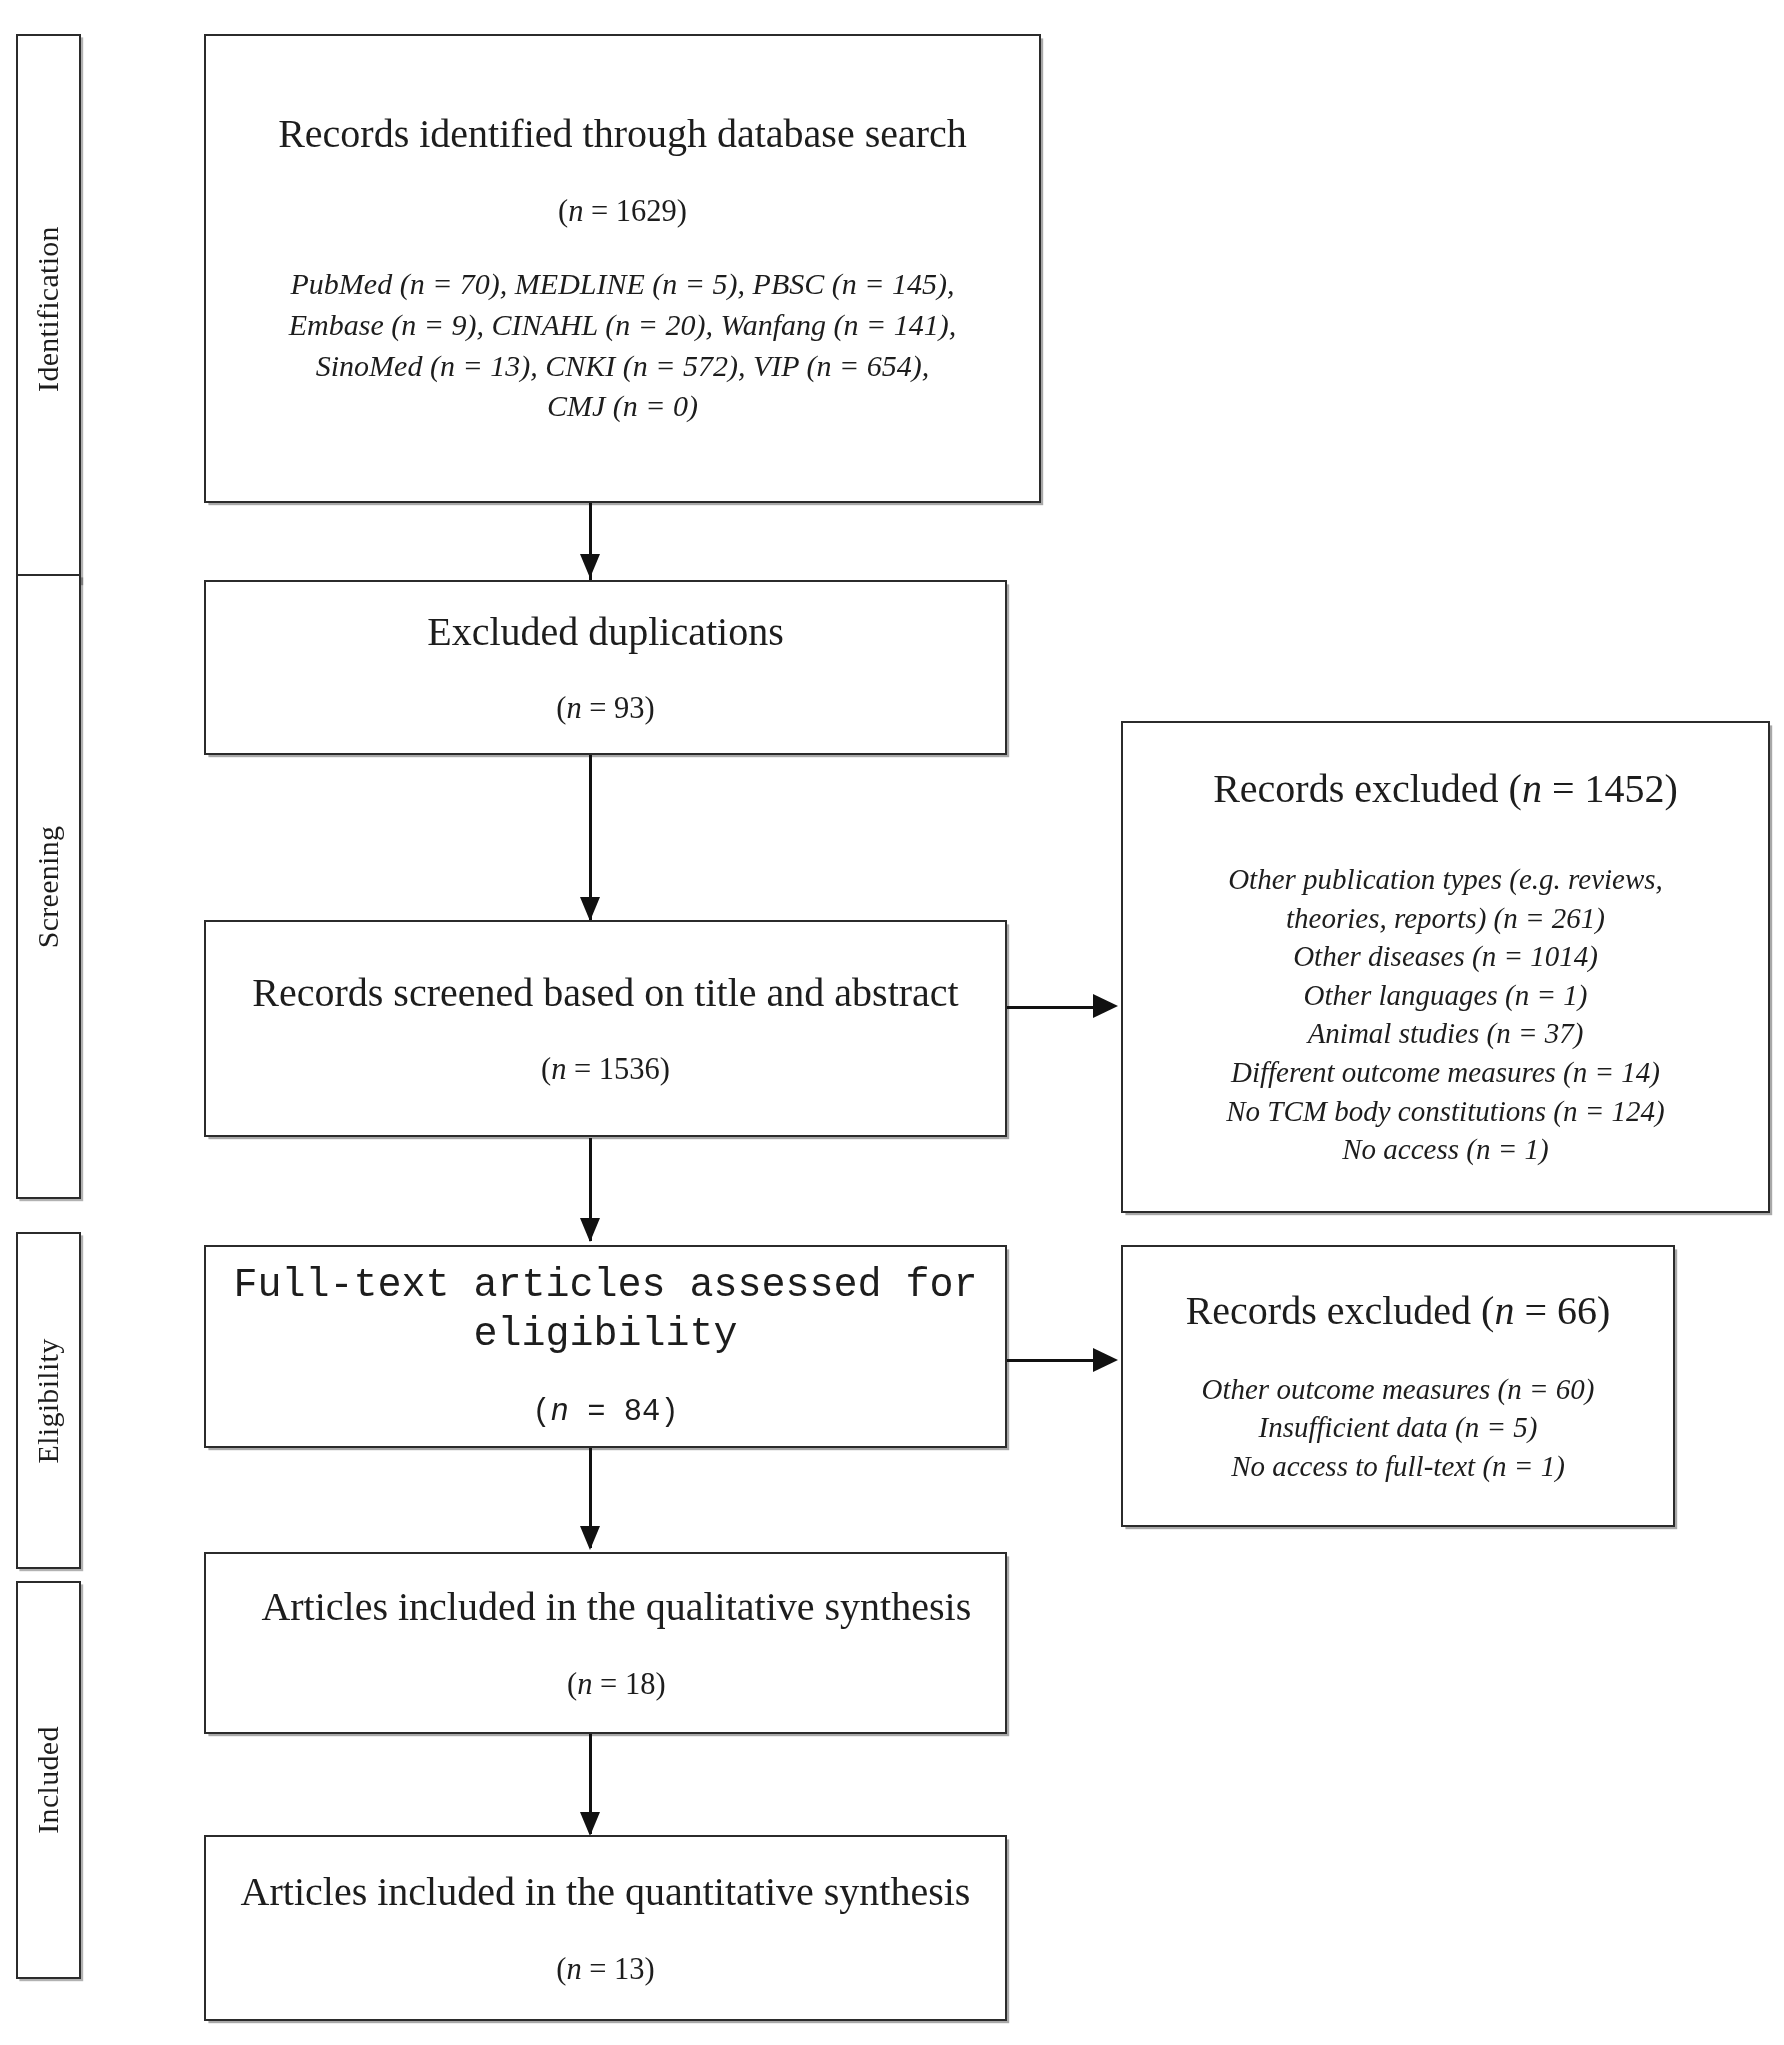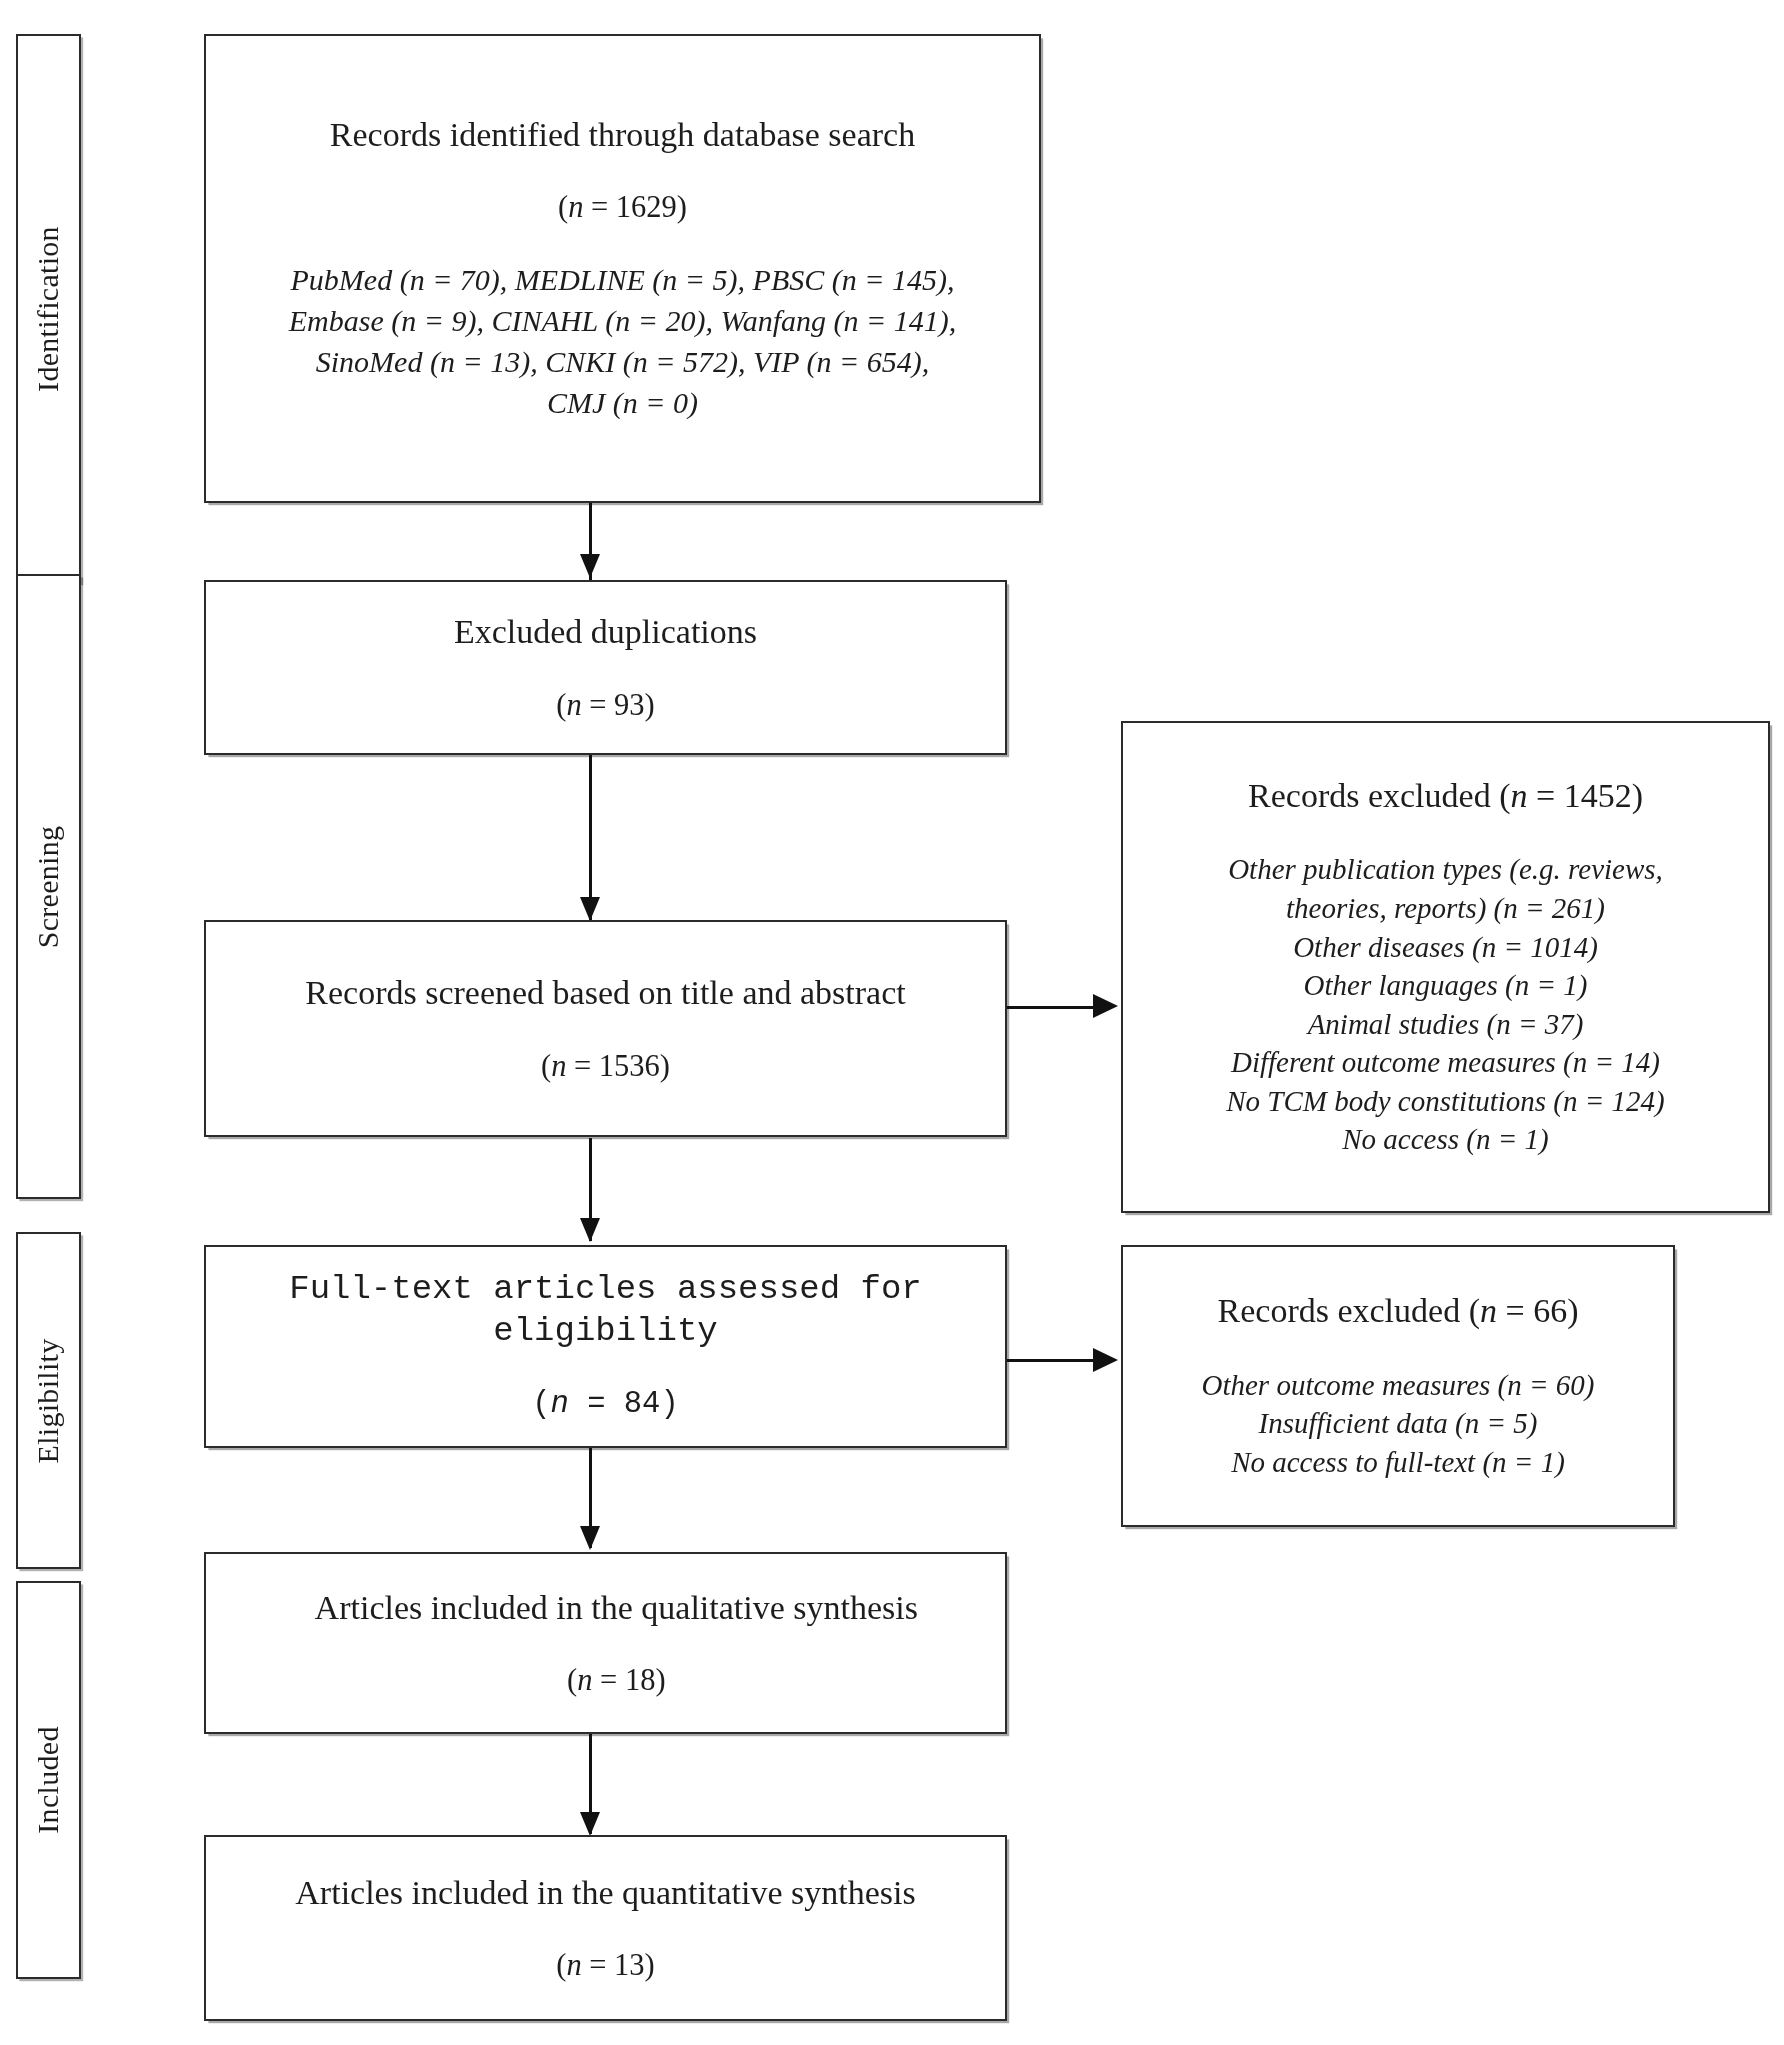--- a/index.html
+++ b/index.html
@@ -46,21 +46,21 @@
     background: #ffffff;
     box-shadow: 3.3px 3.3px 0 -1.1px rgba(0,0,0,0.34);
     display: flex;
     flex-direction: column;
     align-items: center;
     justify-content: center;
     text-align: center;
     padding: 10px 14.4px;
   }
   .box .title {
-    font-size: 34px;
+    font-size: 40px;
     line-height: 1.22;
     color: #1d1d1d;
   }
   .box .count {
     font-size: 30.5px;
     line-height: 1.22;
     color: #1d1d1d;
   }
   .box .count i, .box .title i {
     font-style: italic;
@@ -191,21 +191,21 @@
 
   <div class="vline" style="left:589px; top:1734px; height:100px;"></div>
   <div class="varrow" style="left:580px; top:1812px;"></div>
 
   <div class="box" style="left:204px; top:1835px; width:803px; height:186px;">
     <div class="title">Articles included in the quantitative synthesis</div>
     <div class="gap-lg"></div>
     <div class="count">(<i>n</i> = 13)</div>
   </div>
 
-  <div class="box" style="left:1121px; top:721px; width:649px; height:492px; padding:16.6px 12.2px;">
+  <div class="box" style="left:1121px; top:721px; width:649px; height:492px; padding:16.6px 12.2px;gap:6px;">
     <div class="title">Records excluded (<i>n</i> = 1452)</div>
     <div class="gap-lg"></div>
     <div class="reasons">
       <span class="ln">Other publication types (e.g. reviews,</span>
       <span class="ln">theories, reports) (<i>n</i> = 261)</span>
       <span class="ln">Other diseases (<i>n</i> = 1014)</span>
       <span class="ln">Other languages (<i>n</i> = 1)</span>
       <span class="ln">Animal studies (<i>n</i> = 37)</span>
       <span class="ln">Different outcome measures (<i>n</i> = 14)</span>
       <span class="ln">No TCM body constitutions (<i>n</i> = 124)</span>

